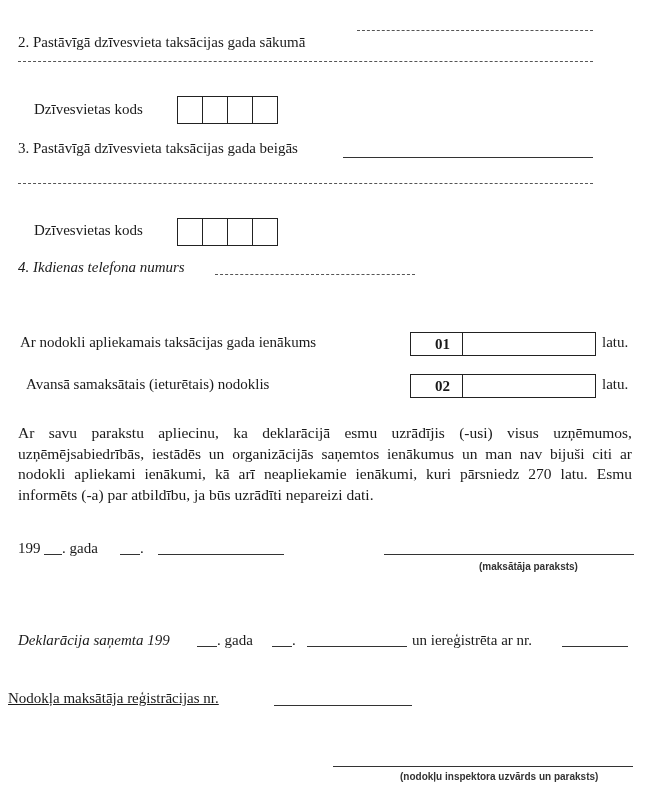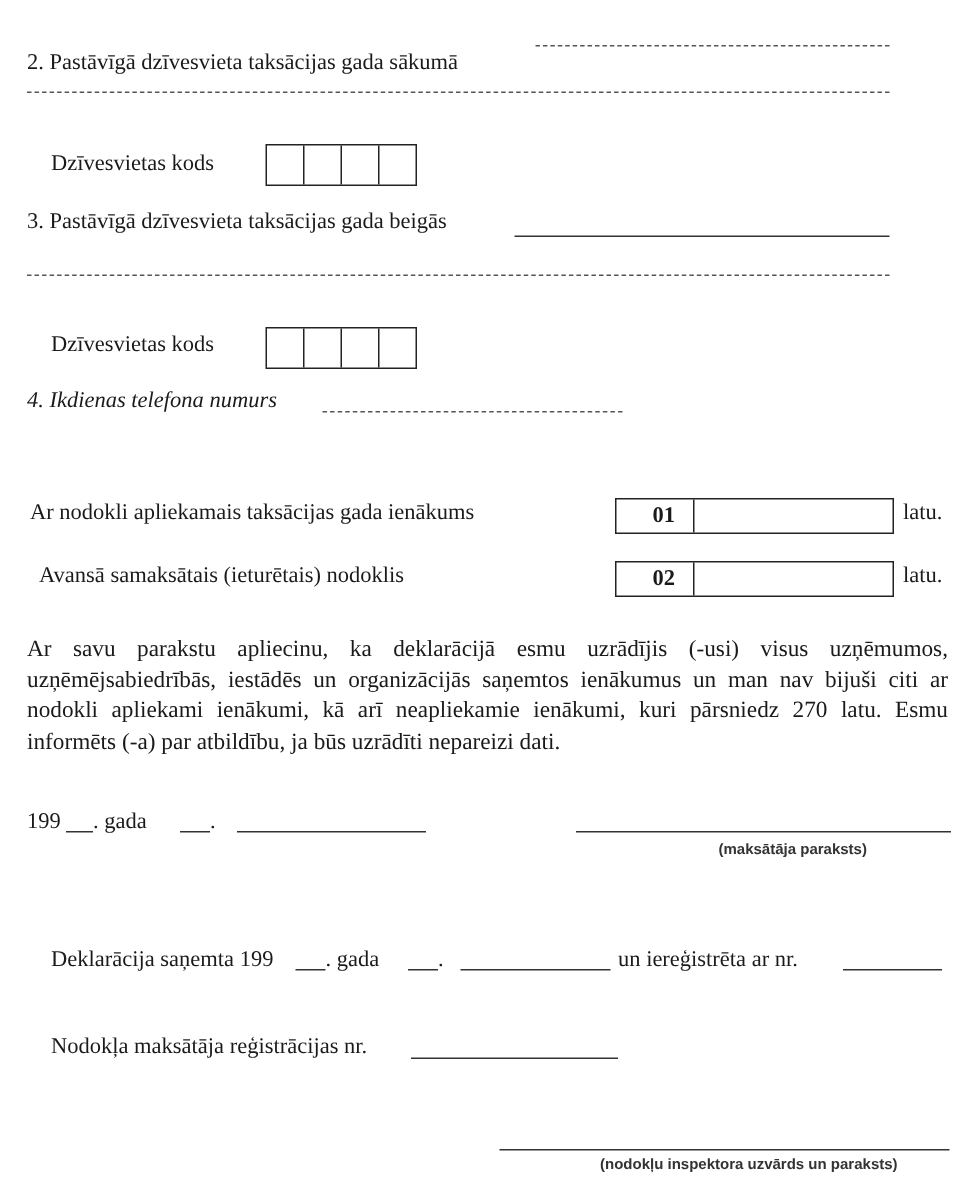--- a/index.html
+++ b/index.html
@@ -65,26 +65,26 @@
 
 <div class="abs" style="left:18px; top:540px;">199</div>
 <div class="line" style="left:44px; top:554px; width:18px;"></div>
 <div class="abs" style="left:62px; top:540px;">. gada</div>
 <div class="line" style="left:120px; top:554px; width:20px;"></div>
 <div class="abs" style="left:140px; top:540px;">.</div>
 <div class="line" style="left:158px; top:554px; width:126px;"></div>
 <div class="line" style="left:384px; top:554px; width:250px;"></div>
 <div class="abs small" style="left:459px; top:561px;">(maksātāja paraksts)</div>
 
-<div class="abs" style="left:34px; top:632px;">Deklarācija saņemta 199</div>
+<div class="abs" style="left:18px; top:632px;font-style:italic;">Deklarācija saņemta 199</div>
 <div class="line" style="left:197px; top:646px; width:20px;"></div>
 <div class="abs" style="left:217px; top:632px;">. gada</div>
 <div class="line" style="left:272px; top:646px; width:20px;"></div>
 <div class="abs" style="left:292px; top:632px;">.</div>
 <div class="line" style="left:307px; top:646px; width:100px;"></div>
 <div class="abs" style="left:412px; top:632px;">un iereģistrēta ar nr.</div>
 <div class="line" style="left:562px; top:646px; width:66px;"></div>
 
-<div class="abs" style="left:34px; top:690px;">Nodokļa maksātāja reģistrācijas nr.</div>
+<div class="abs" style="left:8px; top:690px;text-decoration:underline;">Nodokļa maksātāja reģistrācijas nr.</div>
 <div class="line" style="left:274px; top:705px; width:138px;"></div>
 
 <div class="line" style="left:333px; top:766px; width:300px;"></div>
 <div class="abs small" style="left:380px; top:771px;">(nodokļu inspektora uzvārds un paraksts)</div>
 
 </body></html>

